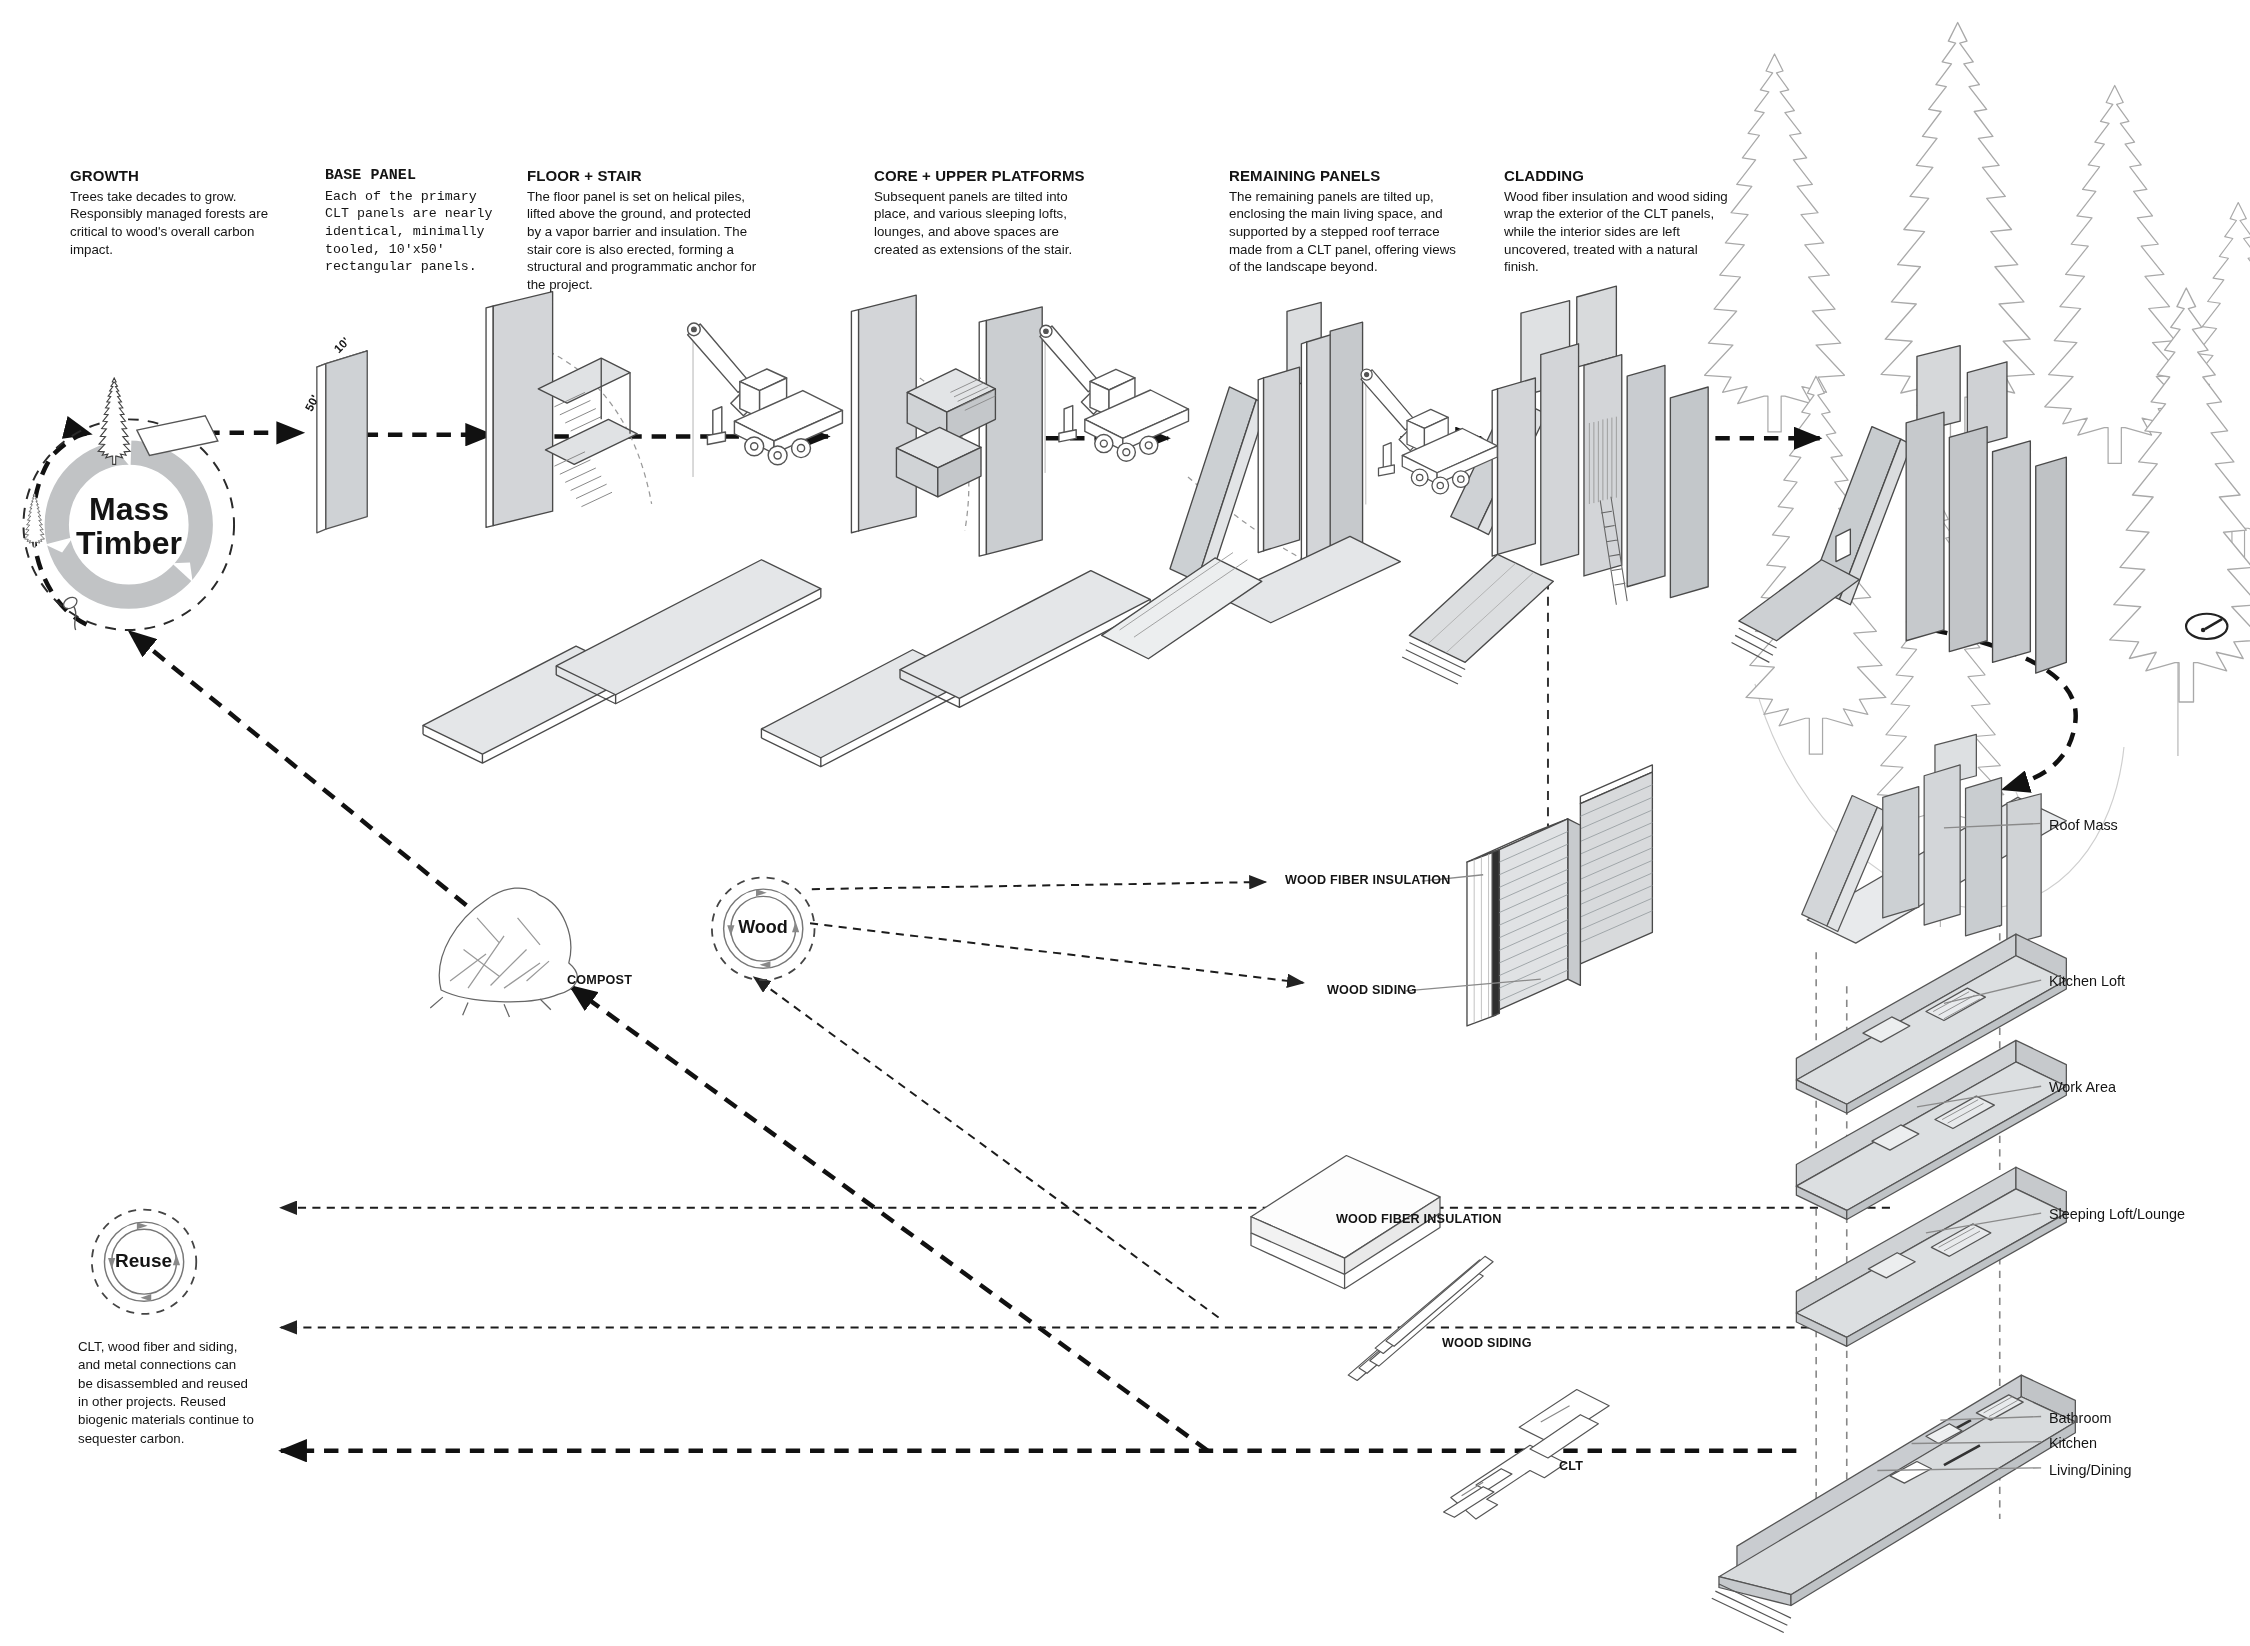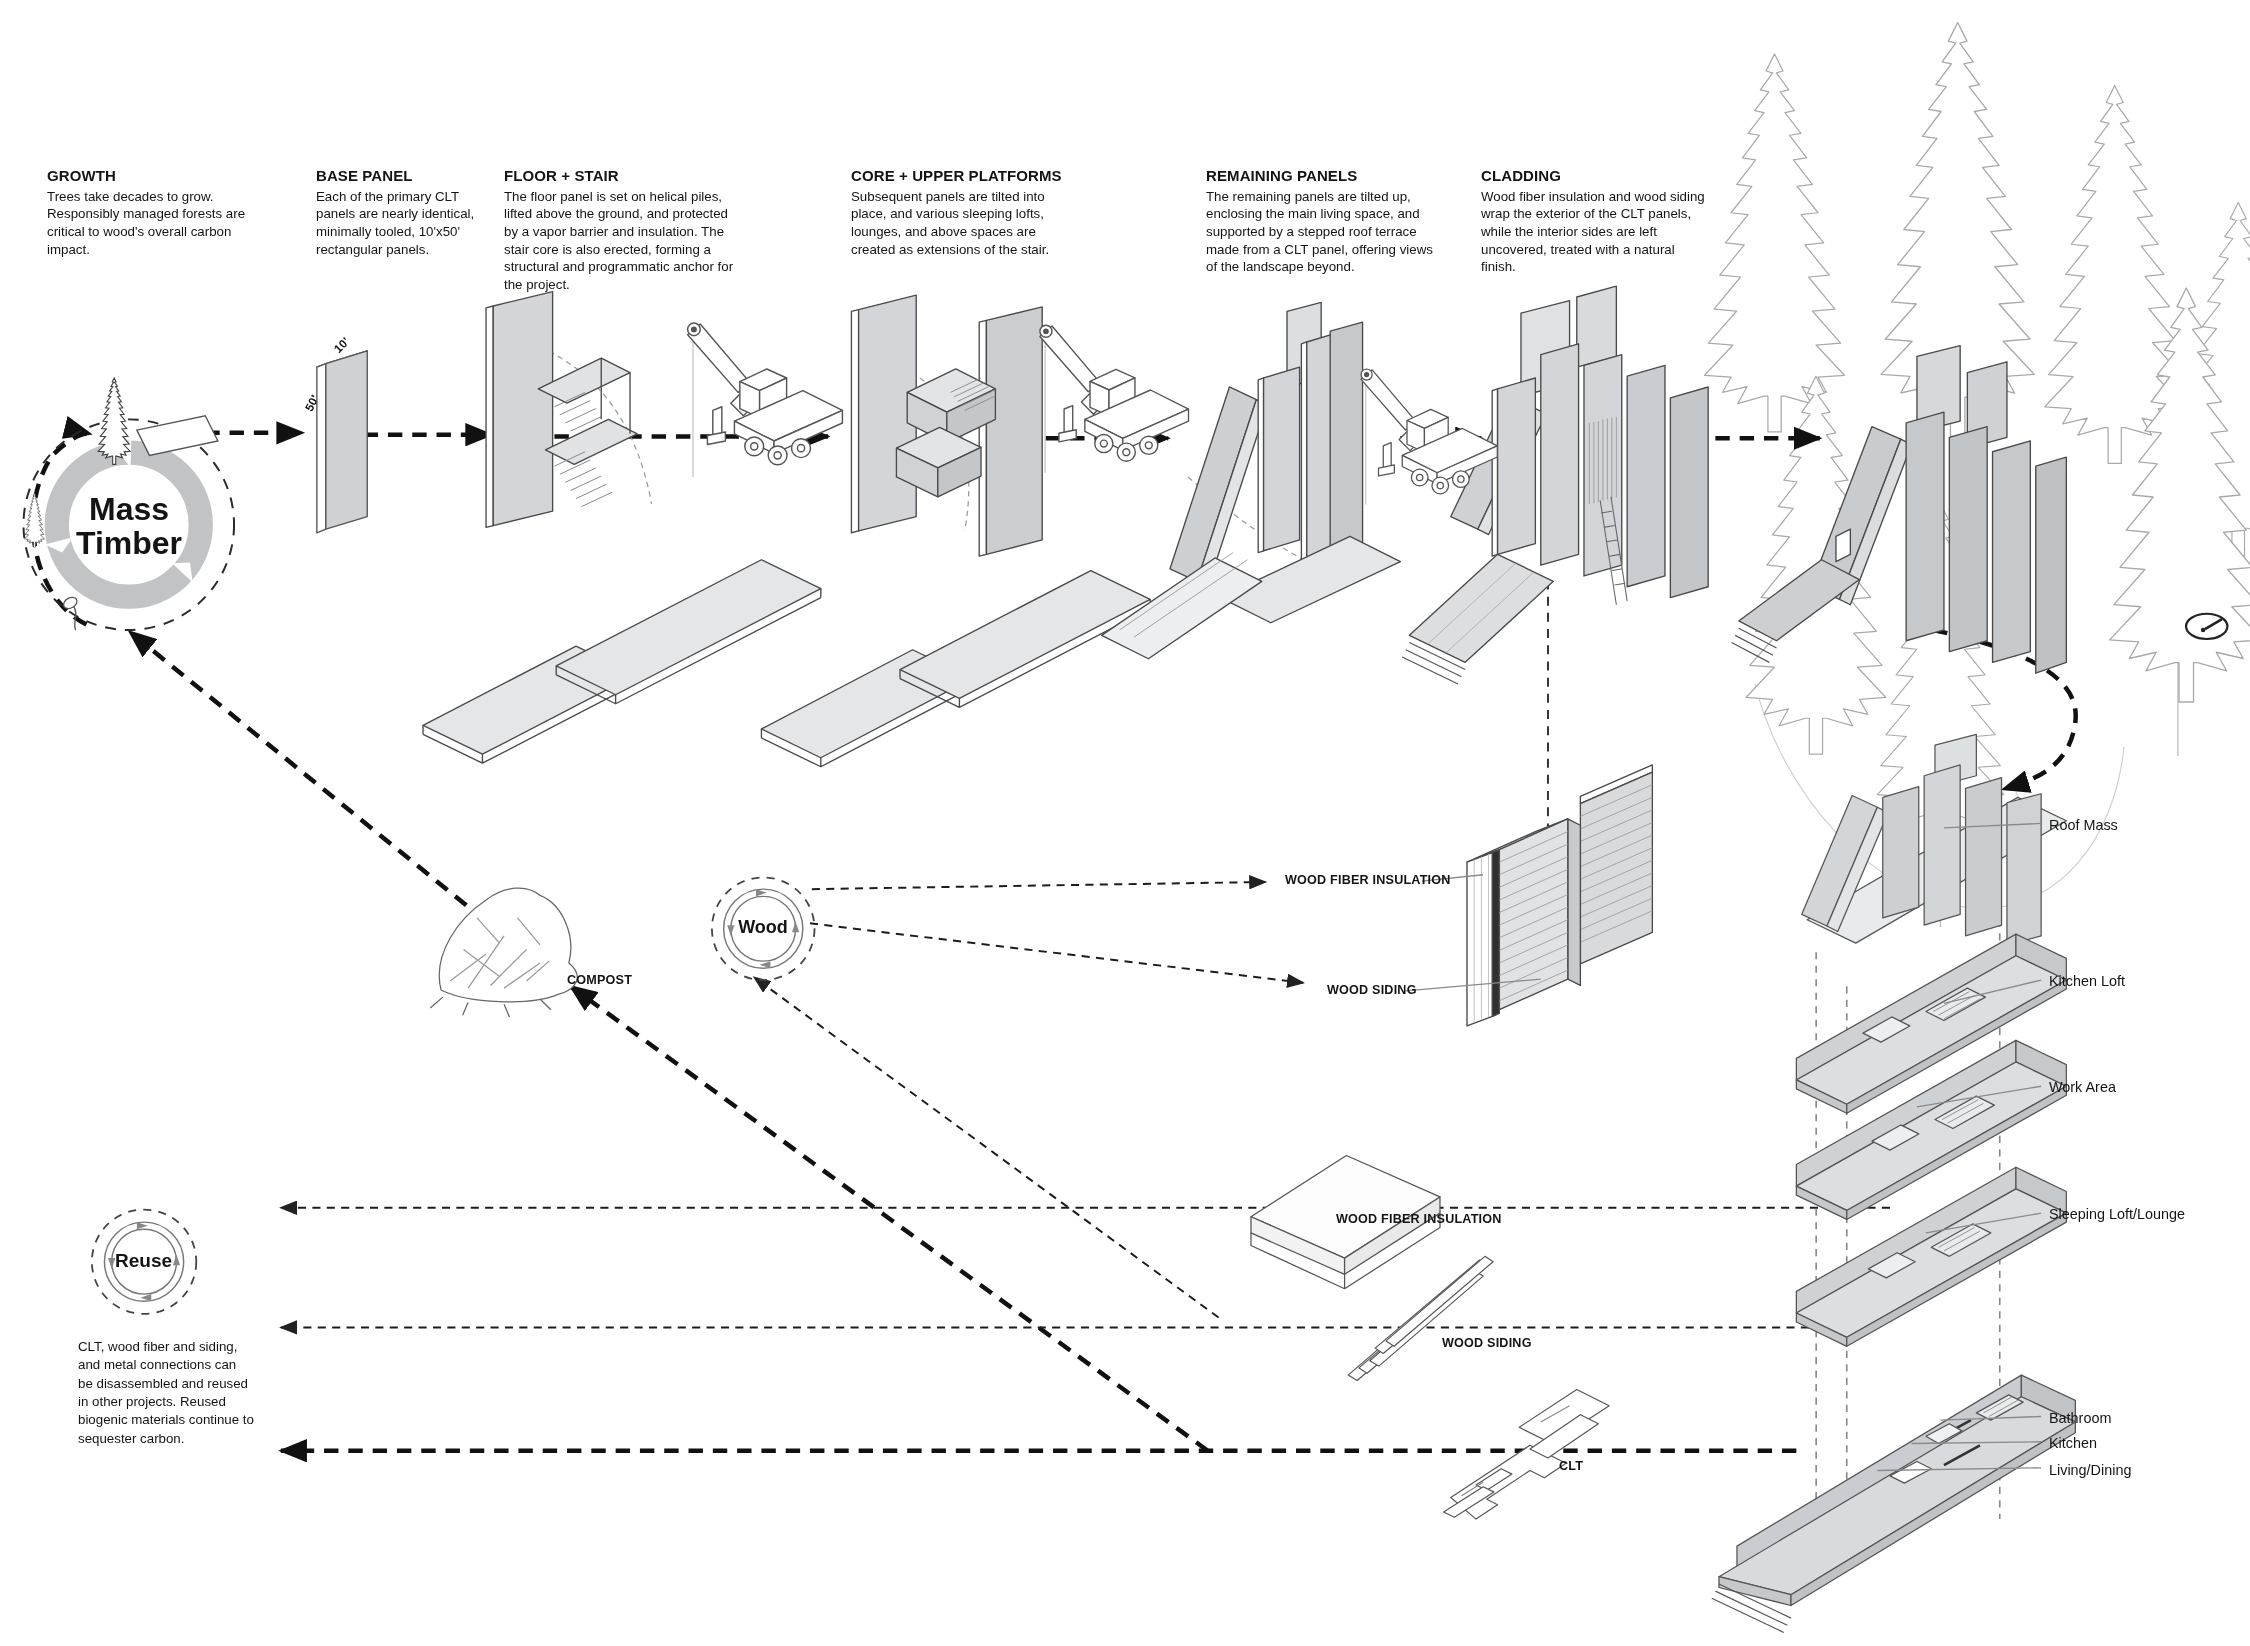--- a/index.html
+++ b/index.html
@@ -1,20 +1,20 @@
 <!DOCTYPE html>
 <html style="font-size:14.4px"><head>
 <meta charset="utf-8">
 <style>
   html,body{margin:0;padding:0;background:#fff;}
   .canvas{position:relative;width:2250px;height:1646px;background:#ffffff;overflow:hidden;
           font-family:"Liberation Sans",sans-serif;color:#141414;}
   .layer{position:absolute;left:0;top:0;}
   .lbl{position:absolute;color:#141414;}
-  .stage{position:absolute;}
+  .stage{position:absolute;margin-left:23px;}
   .stage-title{font-weight:700;font-size:15px;letter-spacing:0.1px;}
   .stage-body{font-size:13.3px;line-height:1.33;margin-top:3.6px;}
   .tag{font-size:12.6px;font-weight:700;letter-spacing:0.2px;}
   .axo-lbl{font-size:14.4px;font-weight:500;}
   .circle-lbl{font-weight:700;text-align:center;line-height:1.06;}
   .note{font-size:13.3px;line-height:1.38;}
   .rot{transform-origin:left top;}
 </style>
 </head>
 <body>
@@ -349,21 +349,21 @@
     <line x1="2156" y1="1578" x2="2268" y2="1574"></line>
     <line x1="2124" y1="1604" x2="2268" y2="1602"></line>
     <line x1="2086" y1="1634" x2="2268" y2="1631"></line>
   </g>
 </svg>
 
 <div class="stage" style="left:47px;top:167px;width:227px;">
   <div class="stage-title">GROWTH</div>
   <div class="stage-body">Trees take decades to grow. Responsibly managed forests are critical to wood's overall carbon impact.</div>
 </div>
-<div class="stage" style="left:316px;top:167px;width:180px;">
+<div class="stage" style="left:302px;top:167px;width:180px;font-family:Liberation Mono, monospace;">
   <div class="stage-title">BASE PANEL</div>
   <div class="stage-body">Each of the primary CLT panels are nearly identical, minimally tooled, 10'x50' rectangular panels.</div>
 </div>
 <div class="stage" style="left:504px;top:167px;width:232px;">
   <div class="stage-title">FLOOR + STAIR</div>
   <div class="stage-body">The floor panel is set on helical piles, lifted above the ground, and protected by a vapor barrier and insulation. The stair core is also erected, forming a structural and programmatic anchor for the project.</div>
 </div>
 <div class="stage" style="left:851px;top:167px;width:223px;">
   <div class="stage-title">CORE + UPPER PLATFORMS</div>
   <div class="stage-body">Subsequent panels are tilted into place, and various sleeping lofts, lounges, and above spaces are created as extensions of the stair.</div>

